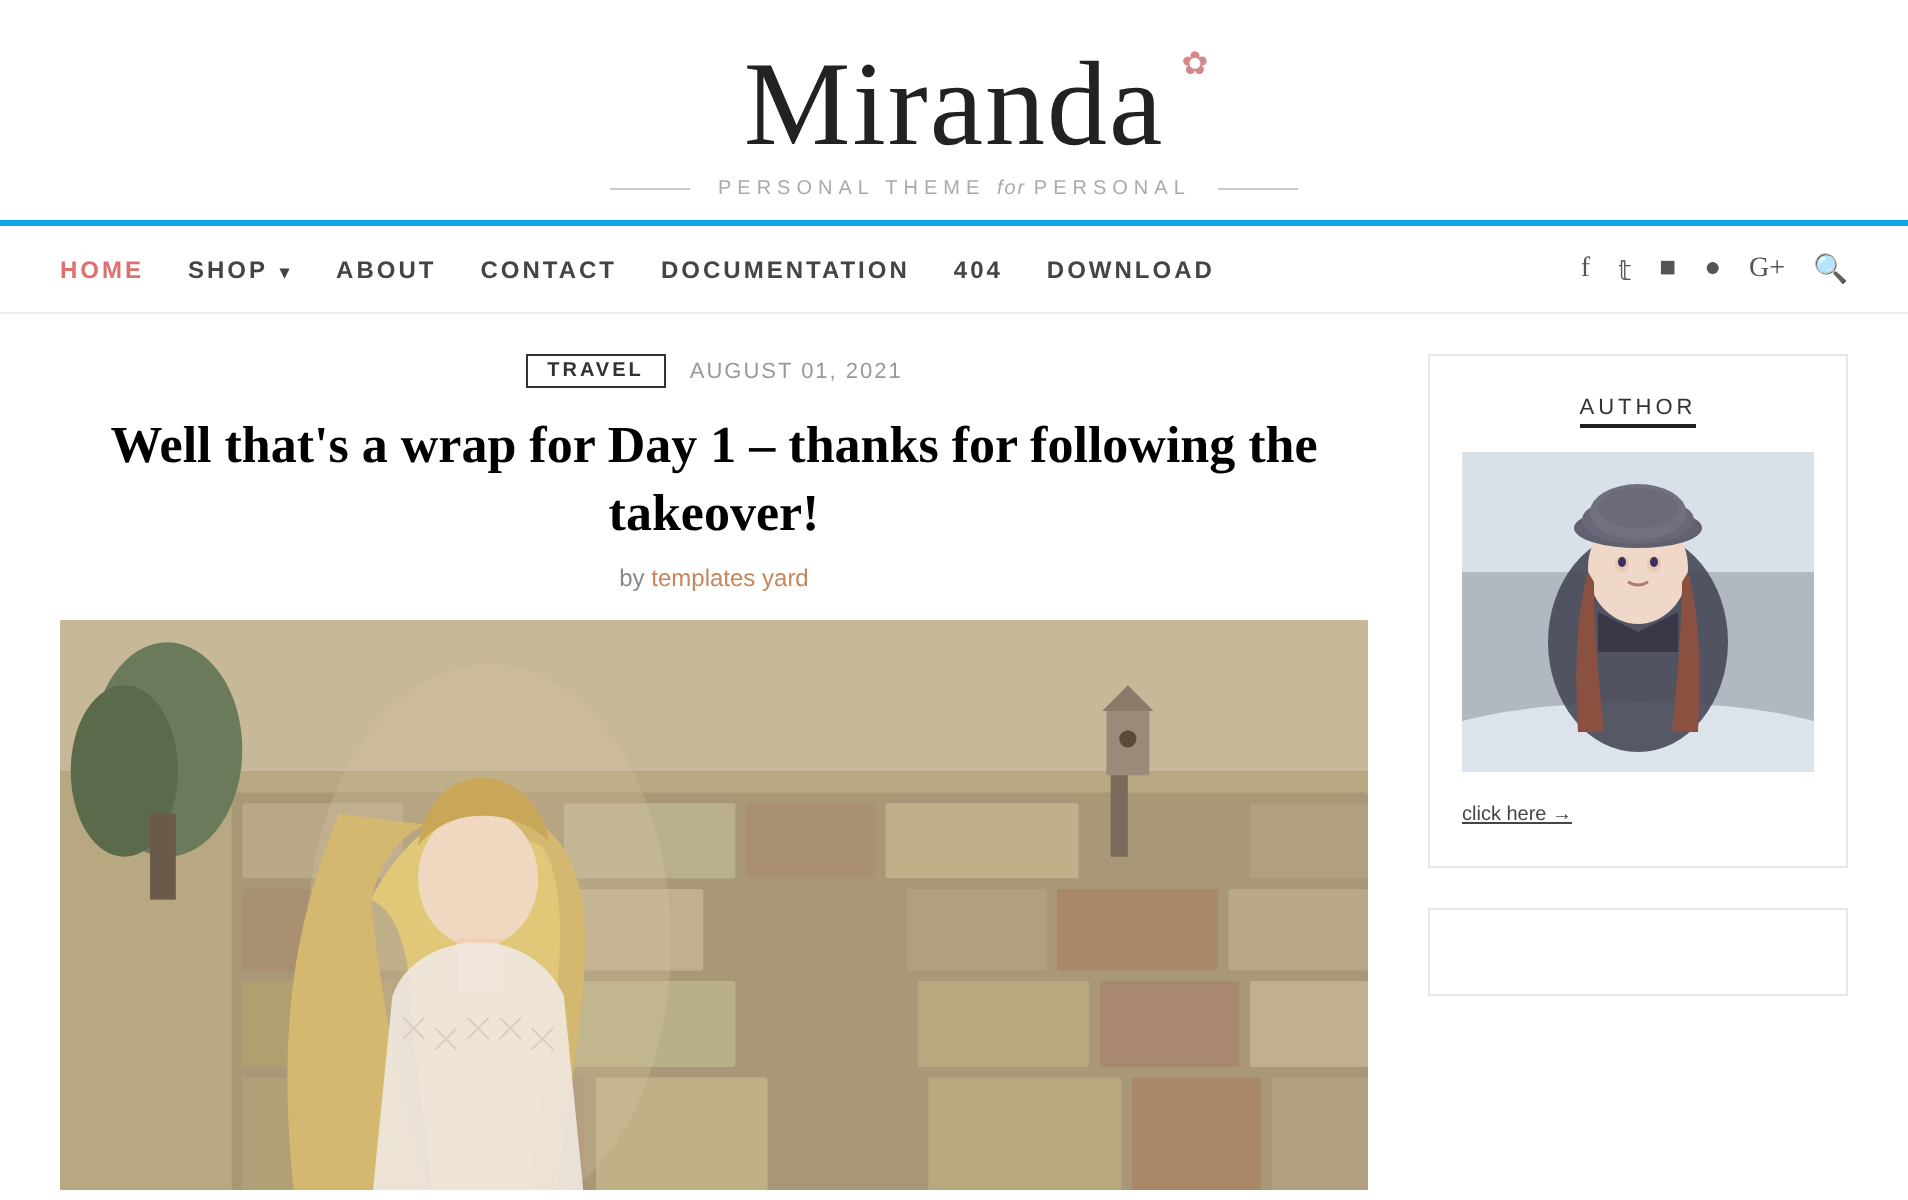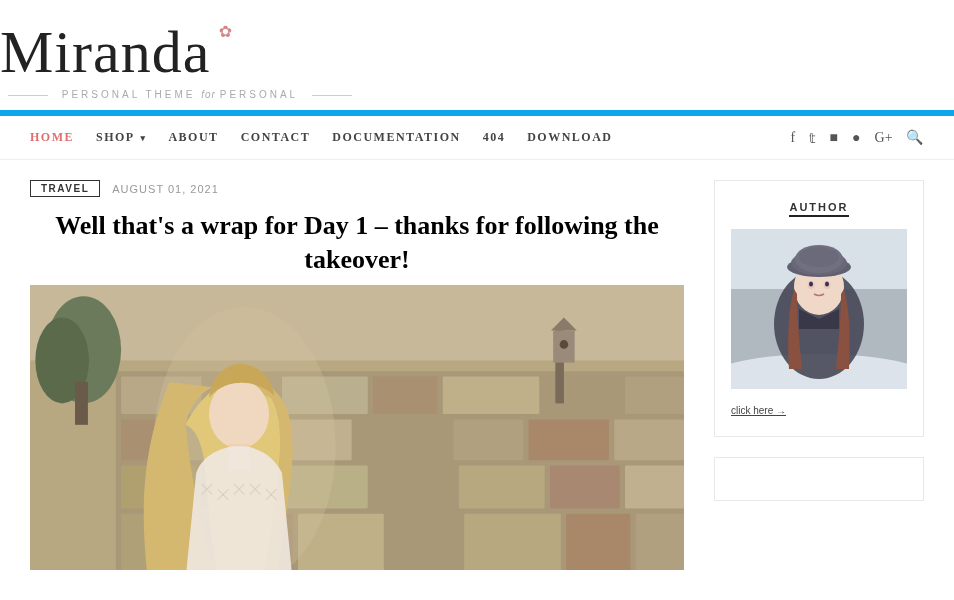--- a/index.html
+++ b/index.html
@@ -1,37 +1,37 @@
 <!DOCTYPE html>
 <html><head>
   <meta charset="utf-8">
   <style>
     * { margin: 0; padding: 0; box-sizing: border-box; }
     body { font-family: 'Georgia', serif; background: #fff; color: #333; width: 954px; min-height: 600px; overflow-x: hidden; }
 
     
-    .site-header { text-align: left; padding: 18px 0 10px; border-bottom: 6px solid #0ea5e9; }
+    .site-header { text-align: center; padding: 18px 0 10px; border-bottom: 3px solid #0ea5e9; }
     .tagline-line { display: inline-block; width: 40px; height: 1px; background: #ccc; vertical-align: middle; margin: 0 8px; }
 
     
     .main-nav { display: flex; align-items: center; justify-content: space-between; padding: 0 30px; border-bottom: 1px solid #eee; height: 44px; }
     .nav-links { display: flex; align-items: center; gap: 22px; }
-    .nav-link { font-family: Liberation Serif, serif; font-size: 12px; font-weight: 600; letter-spacing: 1.5px; text-decoration: none; color: #444; text-transform: uppercase; cursor: pointer; }
+    .nav-link { font-family: Liberation Sans, sans-serif; font-size: 12px; font-weight: 600; letter-spacing: 1.5px; text-decoration: none; color: #444; text-transform: uppercase; cursor: pointer; }
     .nav-link.active { color: #e07070; }
     .nav-link .caret { font-size: 9px; margin-left: 2px; }
     .nav-social { display: flex; align-items: center; gap: 14px; }
     .social-icon { font-size: 14px; color: #555; cursor: pointer; text-decoration: none; }
 
     
     .main-layout { display: flex; gap: 30px; padding: 0 30px; margin-top: 20px; }
     .content-area { flex: 1; min-width: 0; }
     .sidebar { width: 210px; flex-shrink: 0; }
 
     
-    .article-meta { text-align: center; margin-bottom: 12px; display: flex; align-items: center; gap: 12px; }
+    .article-meta { text-align: center; margin-bottom: 12px; display: flex; align-items: center; justify-content: center; gap: 12px; }
     .category-tag { border: 1px solid #333; padding: 2px 10px; font-size: 10px; letter-spacing: 1.5px; font-family: Arial, sans-serif; text-transform: uppercase; font-weight: 600; color: #333; }
     .article-date { font-size: 11px; color: #999; font-family: Arial, sans-serif; letter-spacing: 1px; }
     .article-title { font-family: 'Georgia', serif; font-size: 26px; font-weight: bold; text-align: center; line-height: 1.3; color: #000000; margin-bottom: 8px; padding: 0 20px; }
     .article-author { text-align: center; font-size: 12px; color: #888; font-family: Arial, sans-serif; margin-bottom: 14px; }
     .article-author a { color: #c8855a; text-decoration: none; }
 
     
     .featured-image { width: 100%; height: 285px; background: linear-gradient(135deg, #d4b896 0%, #c9a882 20%, #b8956e 35%, #8b7355 50%, #a0906e 60%, #c4b08a 75%, #d8c4a0 90%, #e8d4b4 100%); border-radius: 1px; overflow: hidden; position: relative; }
 
     
@@ -85,20 +85,23 @@
 
 <div class="main-layout">
 
   <div class="content-area">
 
     <div class="article-meta">
       <span class="category-tag">TRAVEL</span>
       <span class="article-date">AUGUST 01, 2021</span>
     </div>
     <h1 class="article-title">Well that's a wrap for Day 1 – thanks for following the takeover!</h1>
+    <p class="article-author">
+      <span>by</span> <a href="#">templates yard</a>
+    </p>
 
     <div class="featured-image">
       <svg class="hero-svg" viewBox="0 0 610 285" xmlns="http://www.w3.org/2000/svg" preserveAspectRatio="xMidYMid slice">
 
         <rect width="610" height="285" fill="#c8b89a"></rect>
 
         <rect x="0" y="80" width="610" height="205" fill="#b8a882"></rect>
 
         <rect x="80" y="90" width="530" height="195" fill="#a89878" rx="2"></rect>
 
@@ -159,21 +162,21 @@
 
         <path d="M160,195 L170,205 M170,195 L160,205 M175,200 L185,210 M185,200 L175,210 M190,195 L200,205 M200,195 L190,205 M205,195 L215,205 M215,195 L205,205 M220,200 L230,210 M230,200 L220,210" stroke="#d4c8b8" stroke-width="1" opacity="0.7"></path>
       </svg>
     </div>
   </div>
 
   <div class="sidebar">
 
     <div class="sidebar-widget">
       <div class="widget-title-wrap">
-        <span style="font-family:Arial,sans-serif;font-size:11px;font-weight:bold;letter-spacing:2px;text-transform:uppercase;border-bottom:2px solid #222;padding-bottom:2px;">AUTHOR</span>
+        <span style="font-family:Arial,sans-serif;font-size:11px;font-weight:normal;letter-spacing:2px;text-transform:uppercase;border-bottom:2px solid #222;padding-bottom:2px;">AUTHOR</span>
       </div>
 
       <div class="author-photo">
         <svg class="author-svg" viewBox="0 0 210 160" xmlns="http://www.w3.org/2000/svg" preserveAspectRatio="xMidYMid slice">
 
           <rect width="210" height="160" fill="#c8d0d8"></rect>
 
           <rect width="210" height="100" fill="#d8e0e8"></rect>
 
           <rect x="0" y="60" width="210" height="100" fill="#b0b8c0"></rect>

